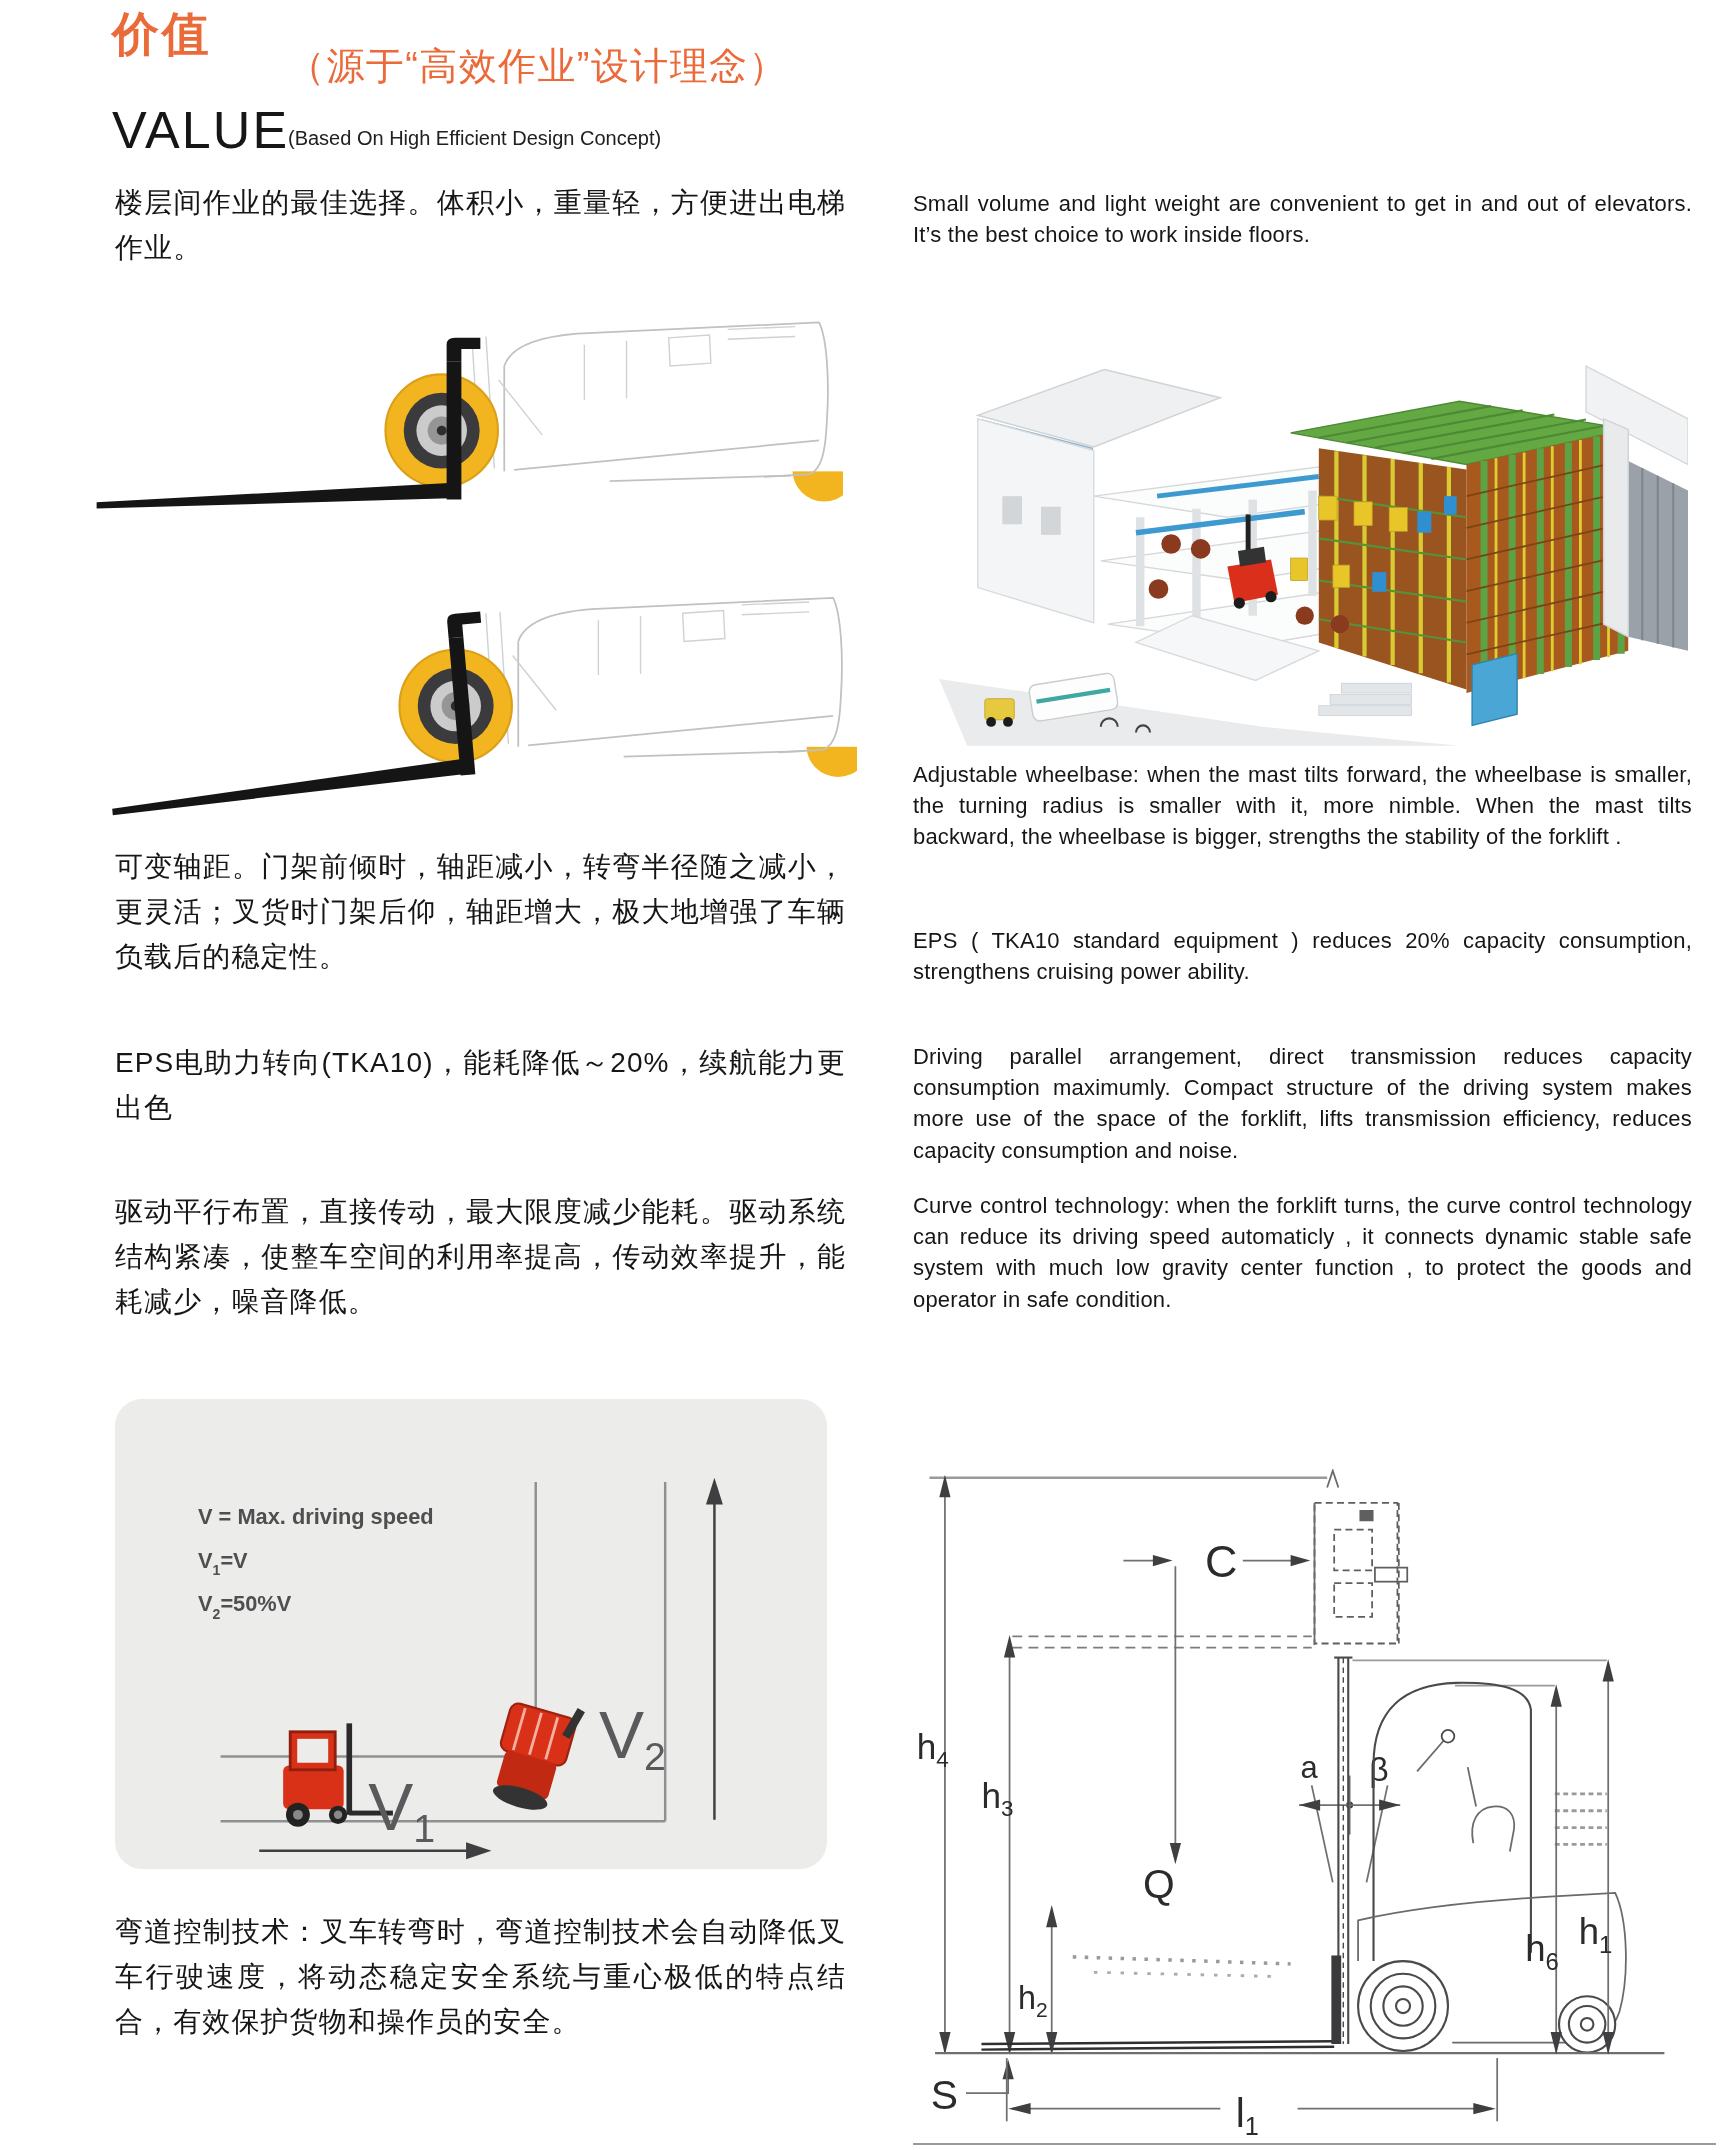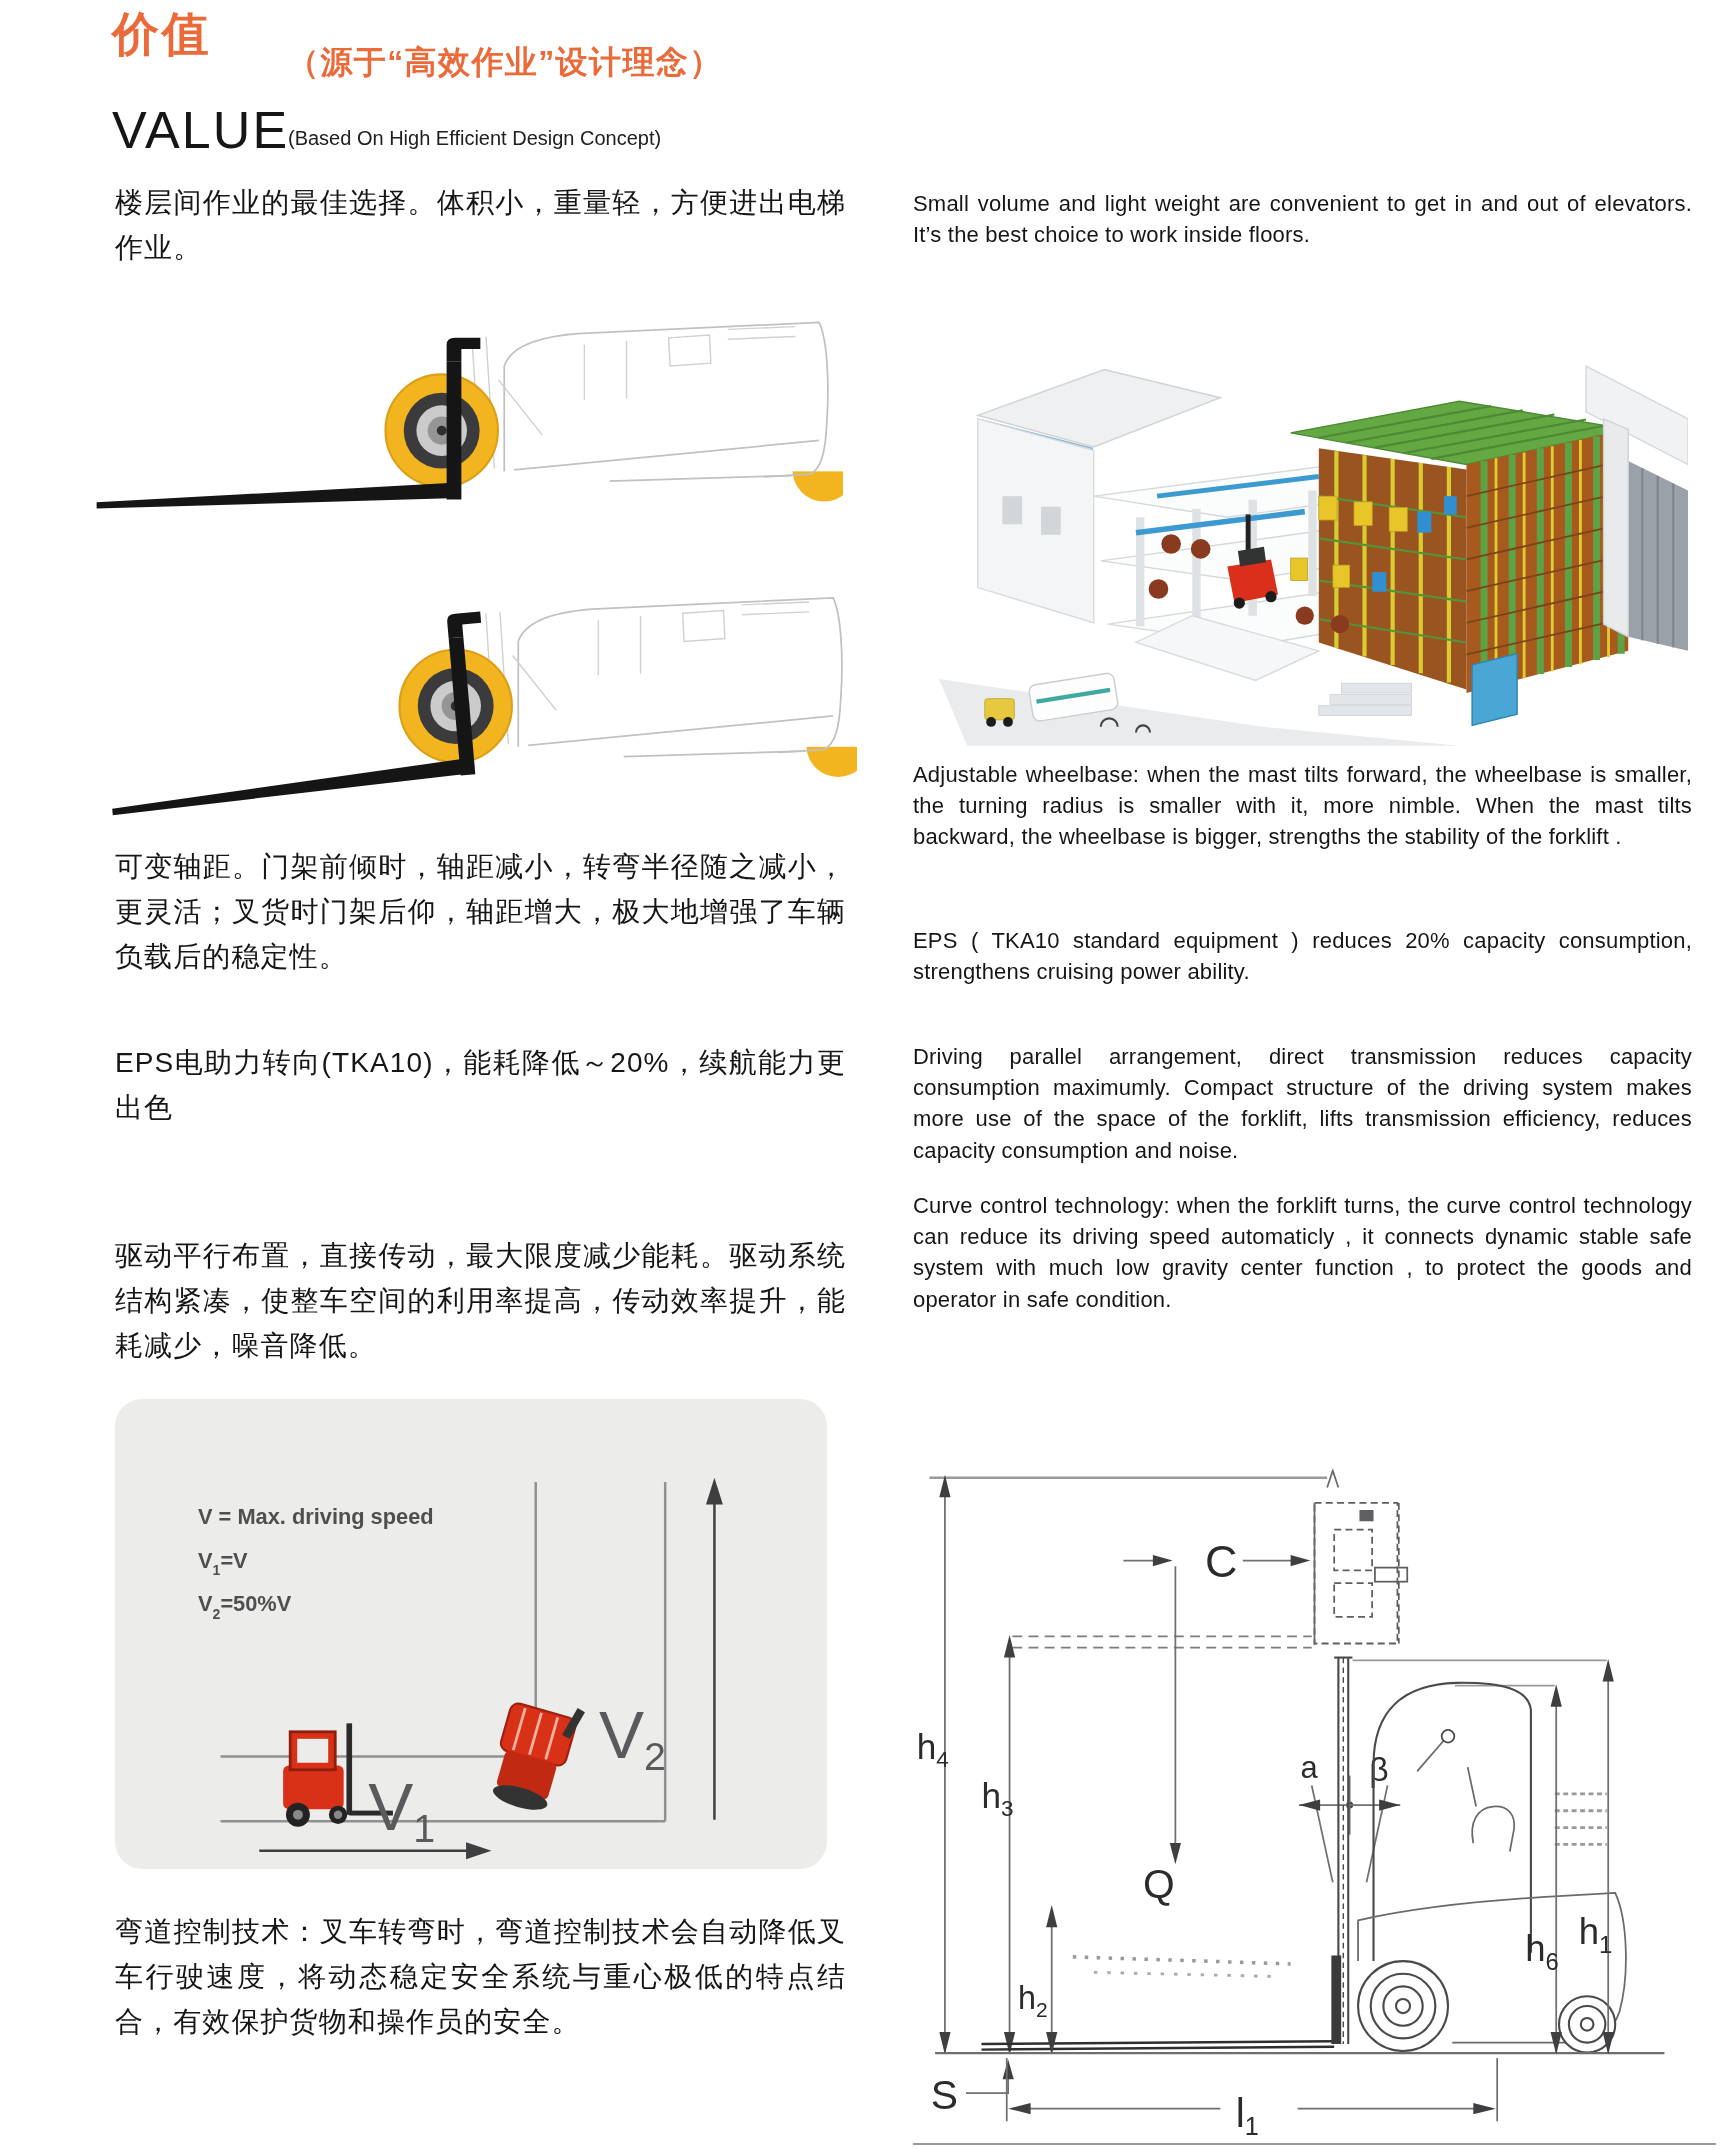--- a/index.html
+++ b/index.html
@@ -1,20 +1,20 @@
 <!DOCTYPE html>
 <html style="font-size:11.2px"><head>
 <meta charset="utf-8">
 <style>
   html,body { margin:0; padding:0; background:#ffffff; }
   .page { position:relative; width:1720px; height:2151px; background:#fff;
           font-family:"Liberation Sans","DejaVu Sans",sans-serif; color:#1b1b1b; overflow:hidden; }
   .abs { position:absolute; }
   .title-cn { font-size:47px; font-weight:800; color:#EB6A3A; letter-spacing:2.8px; line-height:1; }
-  .subtitle-cn { font-size:32px; font-weight:700; color:#EB6A3A; letter-spacing:1.4px;text-align:right; }
+  .subtitle-cn { font-size:38px; font-weight:400; color:#EB6A3A; letter-spacing:1.4px;text-align:right; }
   .title-en { font-size:52px; font-weight:400; color:#161616; letter-spacing:2.1px; line-height:1; }
   .subtitle-en { font-size:20px; font-weight:400; color:#202020; }
   .cn { font-size:28px; line-height:1.6; color:#161616; letter-spacing:1.1px; text-align:justify; }
   .en { font-size:22px; line-height:1.42; color:#161616; letter-spacing:0.2px; text-align:justify; }
   .curve-box { background:#ECECEA; border-radius:27px; }
   .divider { background:#9a9a9a; }
   svg text { font-family:"Liberation Sans","DejaVu Sans",sans-serif; }
   .thin { stroke:#bfc1c3; stroke-width:2.5; fill:none; }
   .thin2 { stroke:#cfd1d2; stroke-width:2; fill:none; }
   .dline { stroke:#707072; stroke-width:2.5; fill:none; }
@@ -30,21 +30,21 @@
 <div class="page">
 
   <div class="abs title-cn" style="left:112px; top:9.8px;">价值</div>
   <div class="abs subtitle-cn" style="left:287px; top:41px;">（源于“高效作业”设计理念）</div>
   <div class="abs title-en" style="left:112px; top:104px;">VALUE</div>
   <div class="abs subtitle-en" style="left:288px; top:127px;">(Based On High Efficient Design Concept)</div>
 
   <div class="abs cn" style="left:115px; top:181px; width:731px;">楼层间作业的最佳选择。体积小，重量轻，方便进出电梯作业。</div>
   <div class="abs cn" style="left:115px; top:845px; width:731px;">可变轴距。门架前倾时，轴距减小，转弯半径随之减小，更灵活；叉货时门架后仰，轴距增大，极大地增强了车辆负载后的稳定性。</div>
   <div class="abs cn" style="left:115px; top:1041px; width:731px;">EPS电助力转向(TKA10)，能耗降低～20%，续航能力更出色</div>
-  <div class="abs cn" style="left:115px; top:1190px; width:731px;margin-top:44px;">驱动平行布置，直接传动，最大限度减少能耗。驱动系统结构紧凑，使整车空间的利用率提高，传动效率提升，能耗减少，噪音降低。</div>
+  <div class="abs cn" style="left:115px; top:1190px; width:731px;">驱动平行布置，直接传动，最大限度减少能耗。驱动系统结构紧凑，使整车空间的利用率提高，传动效率提升，能耗减少，噪音降低。</div>
   <div class="abs cn" style="left:115px; top:1910px; width:731px;">弯道控制技术：叉车转弯时，弯道控制技术会自动降低叉车行驶速度，将动态稳定安全系统与重心极低的特点结合，有效保护货物和操作员的安全。</div>
 
   <div class="abs en" style="left:913px; top:188px; width:779px;">Small volume and light weight are convenient to get in and out of elevators. It’s the best choice to work inside floors.</div>
   <div class="abs en" style="left:913px; top:759px; width:779px;">Adjustable wheelbase: when the mast tilts forward, the wheelbase is smaller, the turning radius is smaller with it, more nimble. When the mast tilts backward, the wheelbase is bigger, strengths the stability of the forklift .</div>
   <div class="abs en" style="left:913px; top:925px; width:779px;">EPS ( TKA10 standard equipment ) reduces 20% capacity consumption, strengthens cruising power ability.</div>
   <div class="abs en" style="left:913px; top:1025px; width:779px;margin-top:16px;">Driving parallel arrangement, direct transmission reduces capacity consumption maximumly. Compact structure of the driving system makes more use of the space of the forklift, lifts transmission efficiency, reduces capacity consumption and noise.</div>
   <div class="abs en" style="left:913px; top:1190px; width:779px;">Curve control technology: when the forklift turns, the curve control technology can reduce its driving speed automaticly , it connects dynamic stable safe system with much low gravity center function , to protect the goods and operator in safe condition.</div>
 
   <div class="abs" style="left:91px; top:294px; width:752px; height:243px;">
     <svg width="752" height="243" viewBox="0 0 1070 345">

